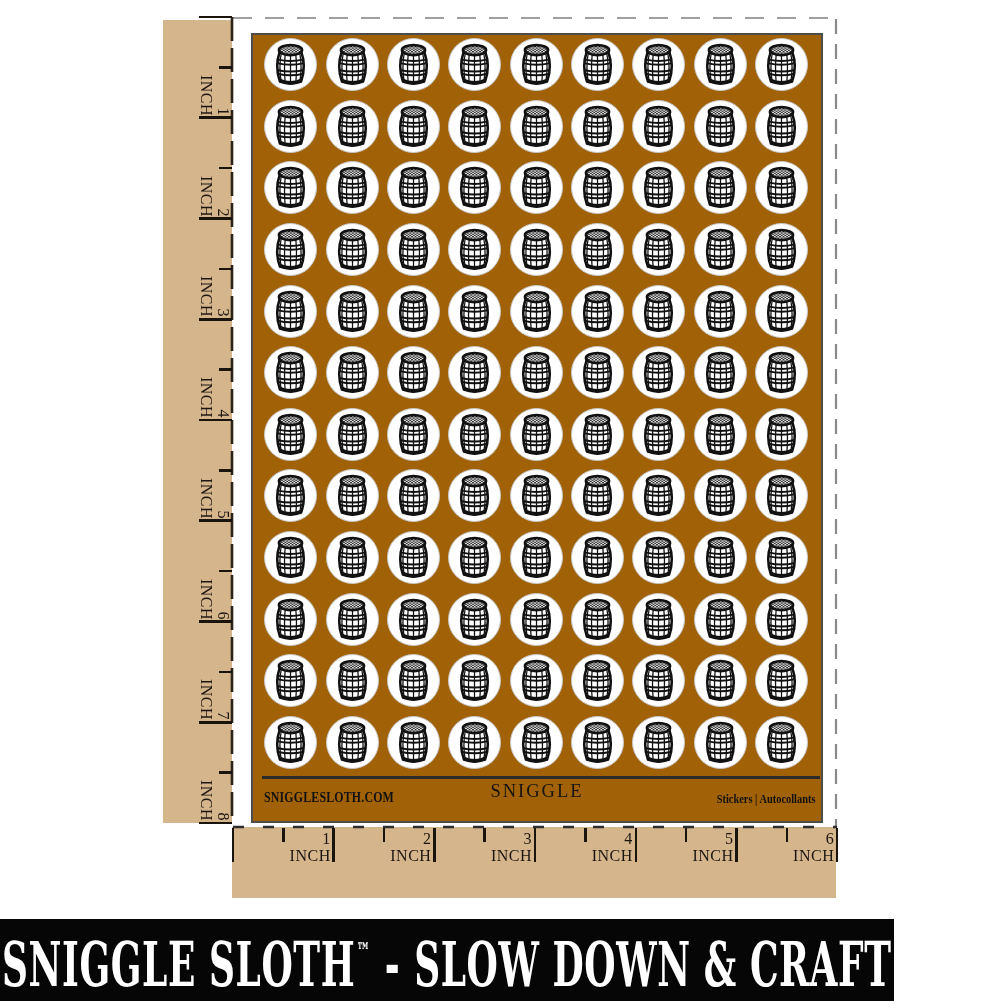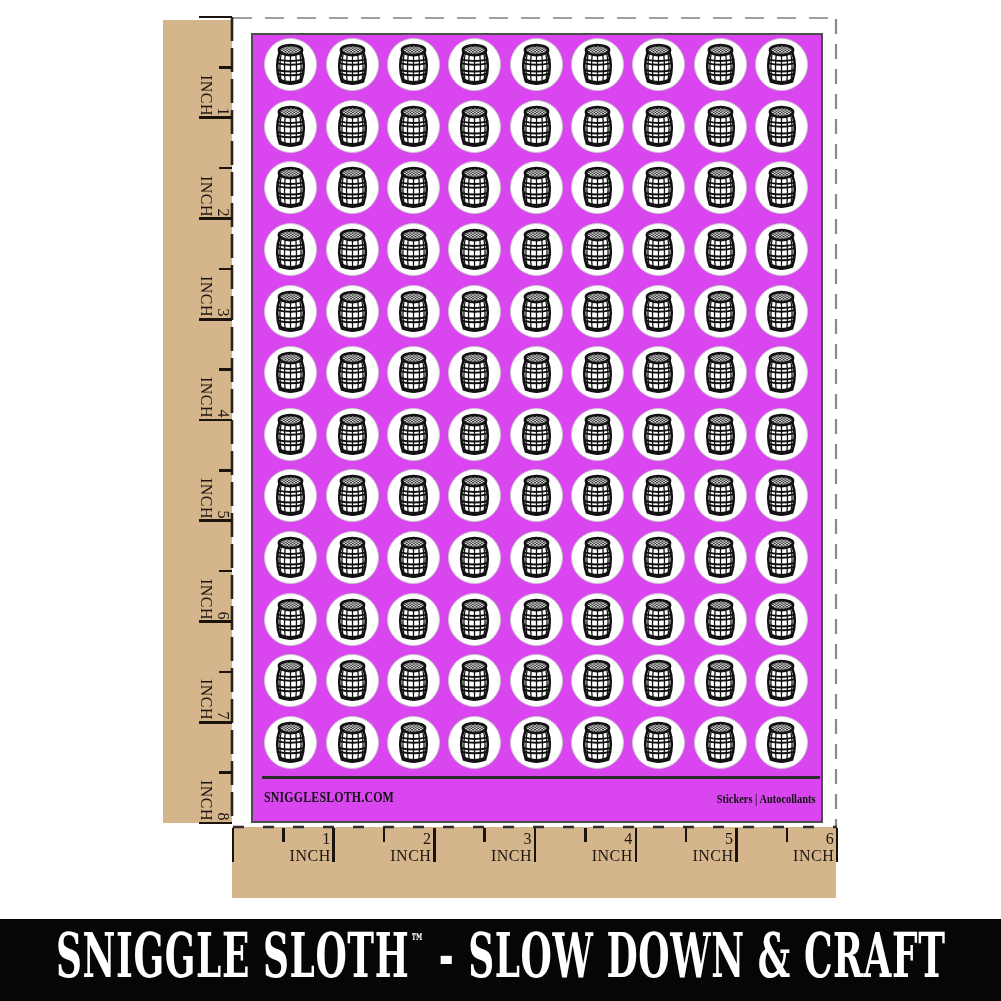--- a/index.html
+++ b/index.html
@@ -8,21 +8,21 @@
 
   
   .backing{position:absolute;background:#d5b58c;}
   .backing-left{left:163px;top:20px;width:69px;height:803px;}
   .backing-bottom{left:232px;top:827px;width:604px;height:71px;}
 
   
   .dash-overlay{position:absolute;left:0;top:0;width:1001px;height:1001px;pointer-events:none;}
 
   
-  .sheet{position:absolute;left:251px;top:33px;width:572px;height:790px;background:#d946ef;
+  .sheet{position:absolute;left:251px;top:33px;width:572px;height:790px;background:#a16207;
          border:2px solid #4c4c4c;box-sizing:border-box;}
 
   .sticker{position:absolute;width:53px;height:53px;border:1.5px solid #c9c9c9;border-radius:50%;
            box-sizing:border-box;background:#fff;display:flex;align-items:center;justify-content:center;}
   .sticker svg{display:block;}
 
   
   .tick{position:absolute;background:#1b140d;}
   .rlabel{position:absolute;width:62px;text-align:right;font-size:16px;line-height:17px;
           color:#1c1611;letter-spacing:.5px;font-family:"Liberation Serif",serif;}
@@ -35,22 +35,22 @@
            color:#111;transform:scaleX(.85);transform-origin:0 50%;white-space:nowrap;}
   .prodlabel{position:absolute;right:6px;top:756px;font-weight:bold;font-size:13px;color:#111;
              transform:scaleX(.8);transform-origin:100% 50%;white-space:nowrap;}
   .logo{position:absolute;left:0;right:0;top:746px;text-align:center;color:#171310;line-height:20px;}
   .logo .l1{font-size:18.5px;letter-spacing:2px;}
   .logo .l2{font-size:18.5px;letter-spacing:1.5px;display:flex;align-items:center;justify-content:center;gap:0;}
   .logo .l2 svg{margin:0 .5px 2px .5px;}
   .logo sup{font-size:7px;vertical-align:10px;letter-spacing:0;}
 
   
-  .banner{position:absolute;left:0;top:919px;width:1001px;height:82px;background:#060606;
-          display:flex;align-items:flex-start;justify-content:center;}
+  .banner{position:absolute;left:0;top:919px;width:894px;height:82px;background:#060606;
+          display:flex;align-items:flex-end;justify-content:center;}
   .banner-text{color:#fff;font-family:"DejaVu Serif",serif;font-weight:bold;font-size:62px;
                transform:scaleX(.58);white-space:nowrap;letter-spacing:1px;}
   .banner-text sup{font-size:24px;vertical-align:26px;margin-left:2px;}
   .banner-text .sep{padding:0 24px;}
 </style>
 </head>
 <body>
 
 <svg width="0" height="0" style="position:absolute" aria-hidden="true">
   <defs>
@@ -721,20 +721,21 @@
             <use href="#barrel"></use>
           </svg>
         </div>
       </div>
 
     <div class="footer-rule"></div>
 
     <div class="website">SNIGGLESLOTH.COM</div>
 
     <div class="logo">
+      <div class="l1">SNIGGLE</div>
     </div>
 
     <div class="prodlabel">Stickers  |  Autocollants</div>
   </div>
 
   <div class="banner">
     <div class="banner-text">
       <span>SNIGGLE SLOTH</span><sup>™</sup><span class="sep">-</span><span>SLOW DOWN &amp; CRAFT</span>
     </div>
   </div>

